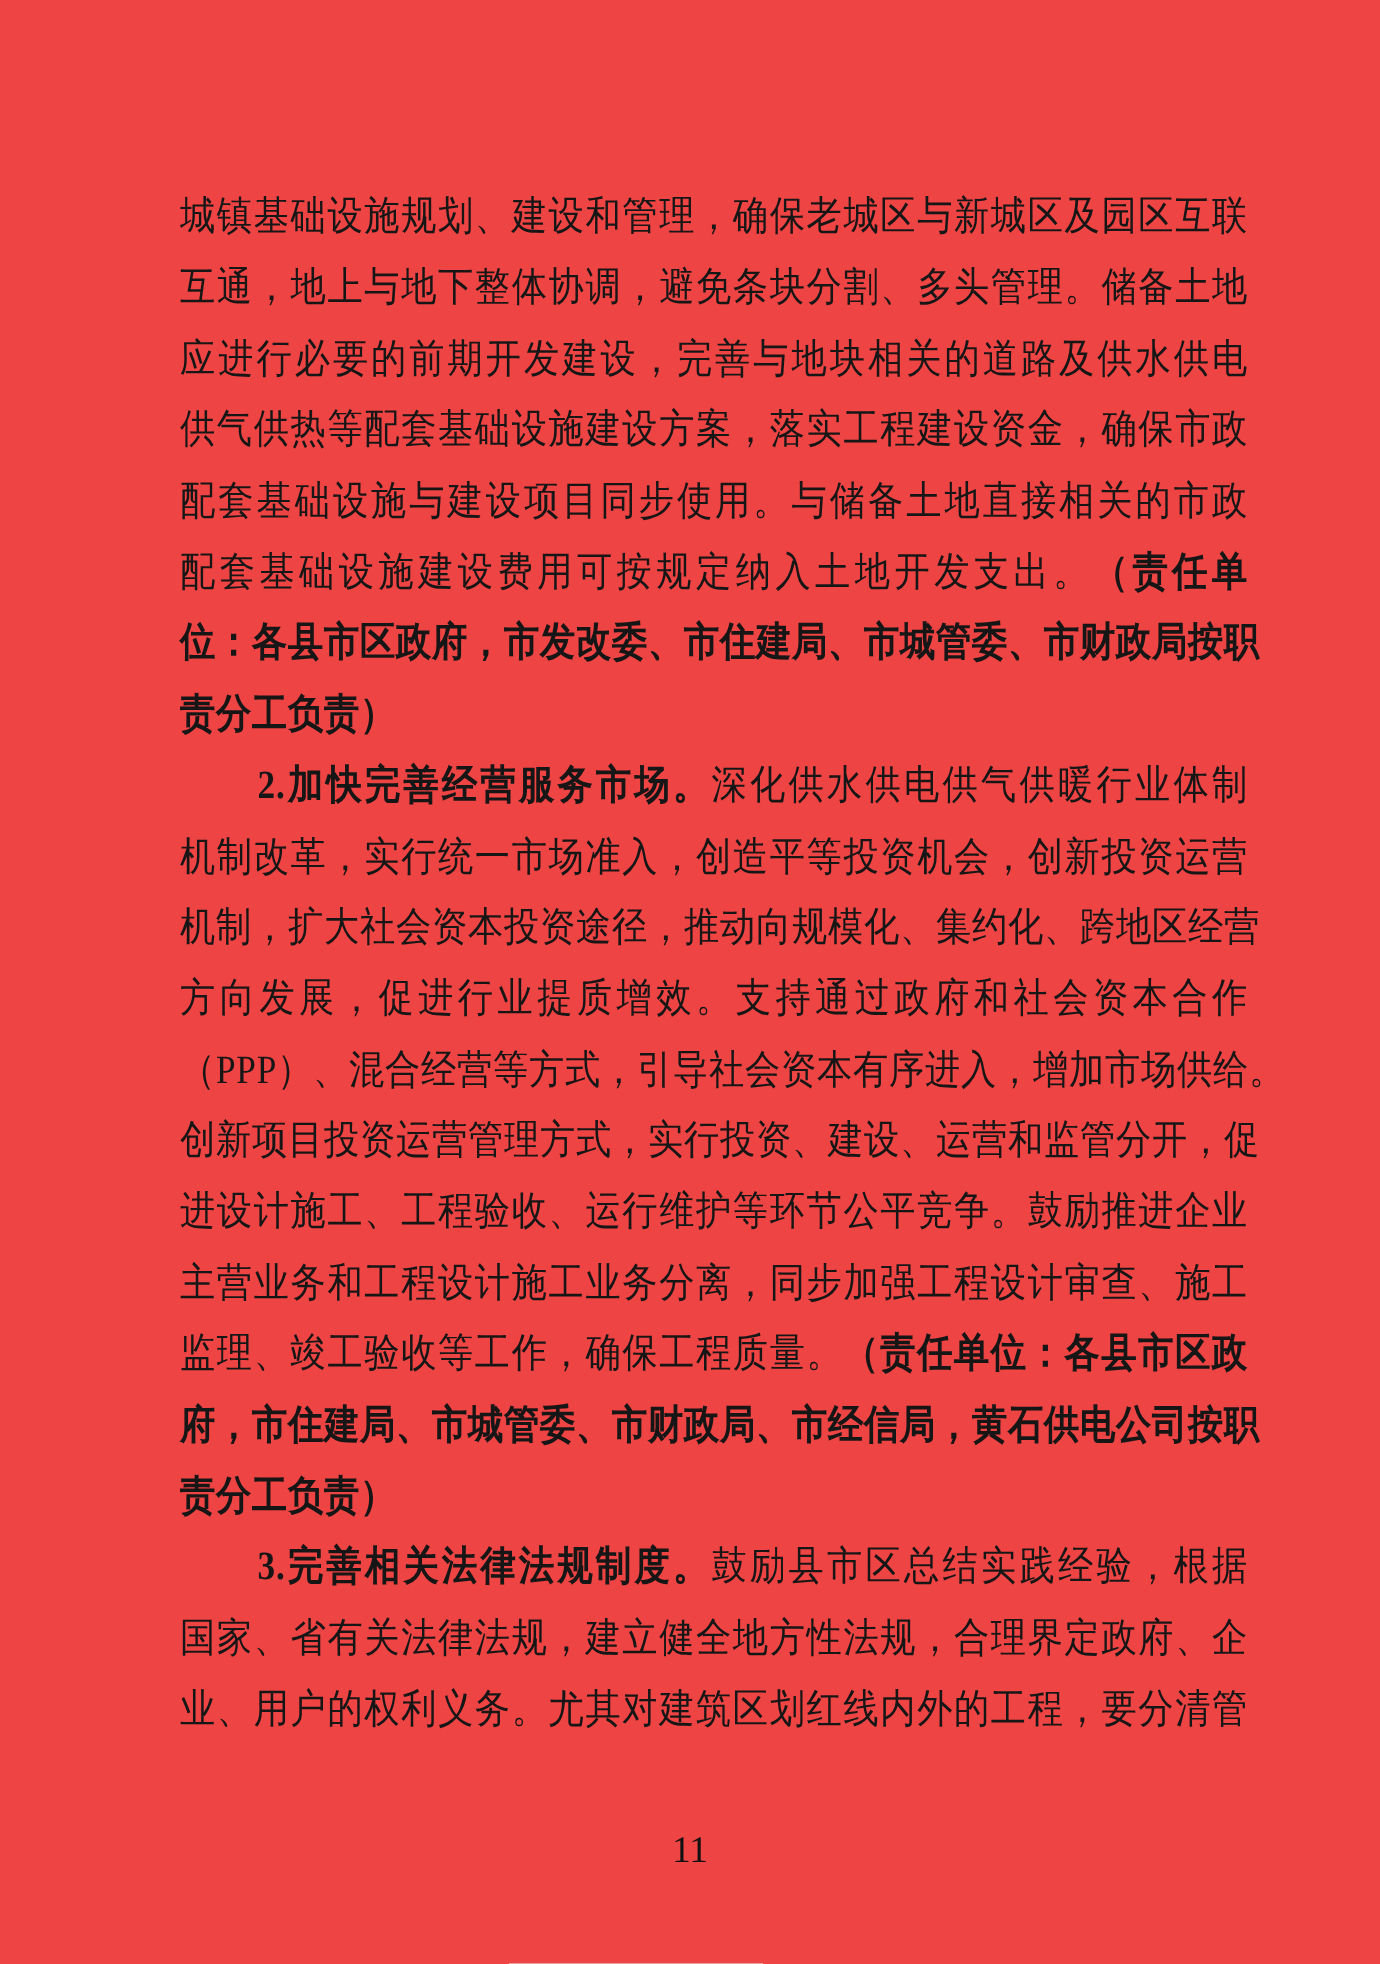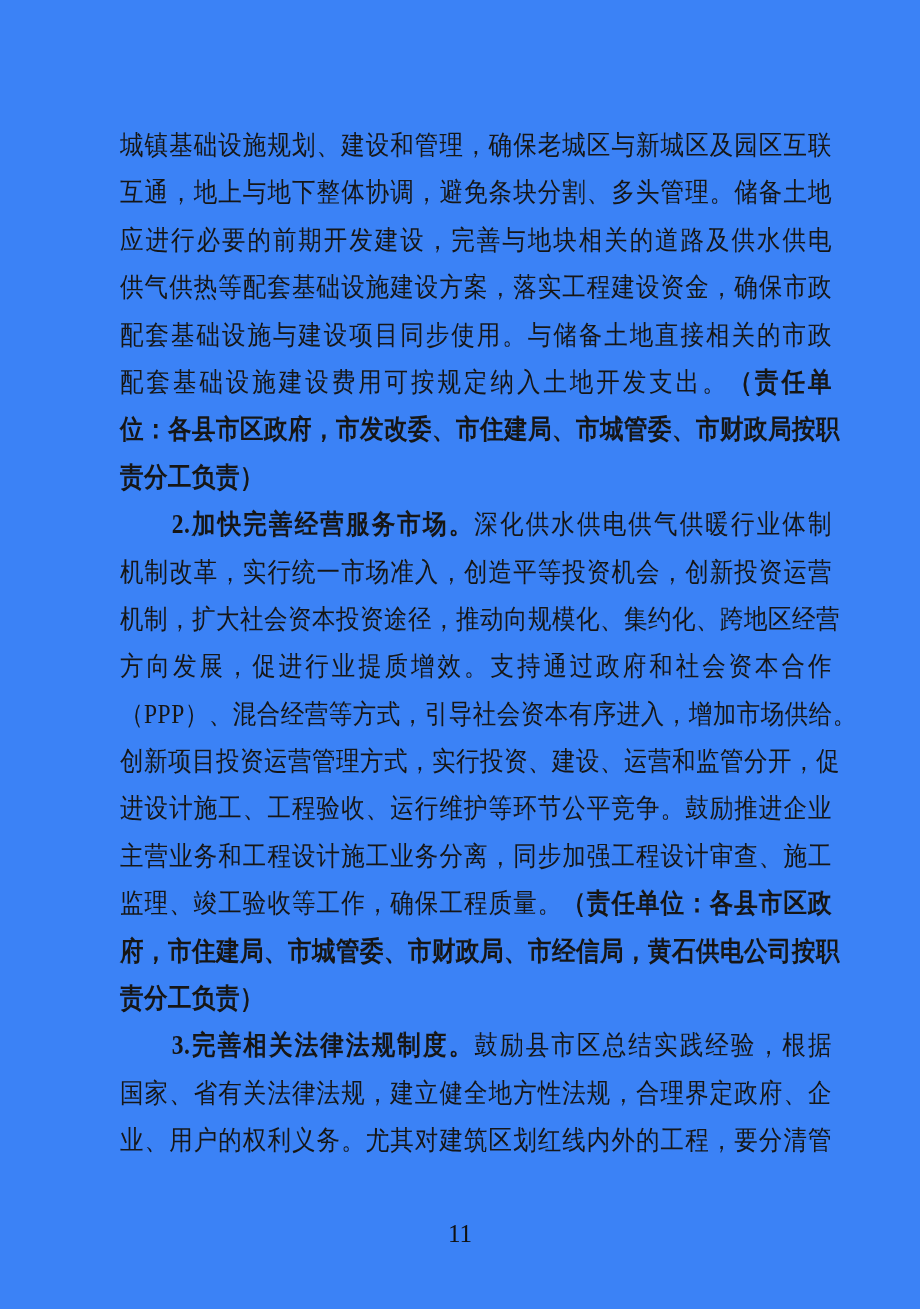--- a/index.html
+++ b/index.html
@@ -6,21 +6,21 @@
   html, body {
     margin: 0;
     padding: 0;
     background: #e8e8e8;
   }
   .page {
     position: relative;
     width: 920px;
     height: 1309px;
     margin: 0 auto;
-    background: #3b82f6;
+    background: #ef4444;
     overflow: hidden;
     font-family: "Liberation Serif", "DejaVu Serif", serif;
     color: #161616;
   }
   .doc-body {
     position: absolute;
     left: 120px;
     top: 122px;
     width: 712px;
   }

